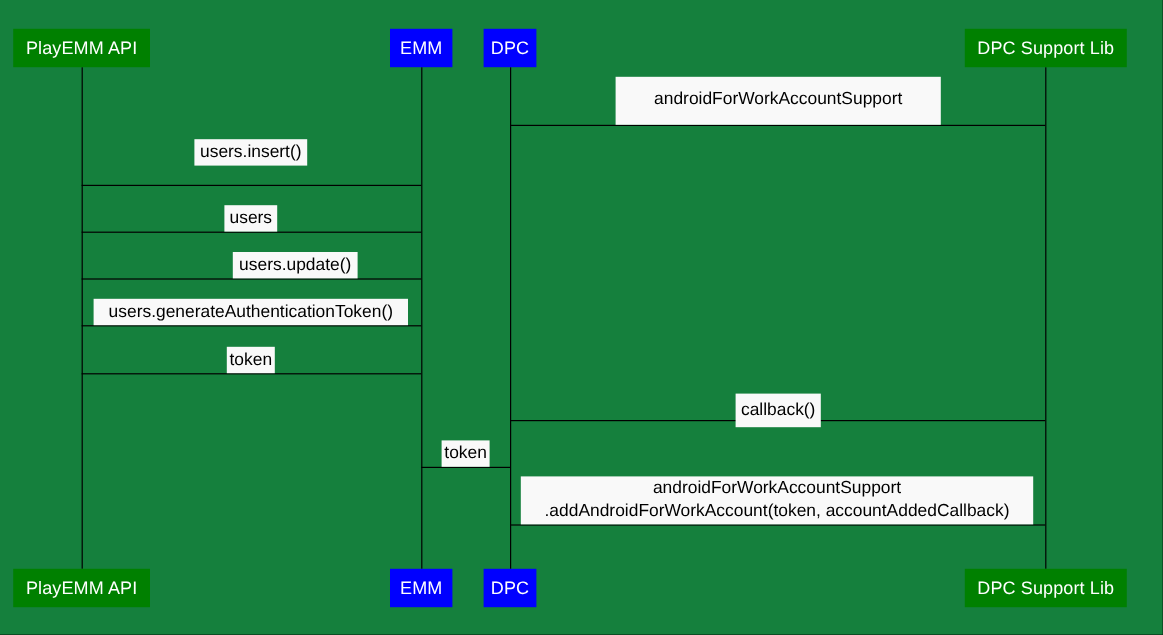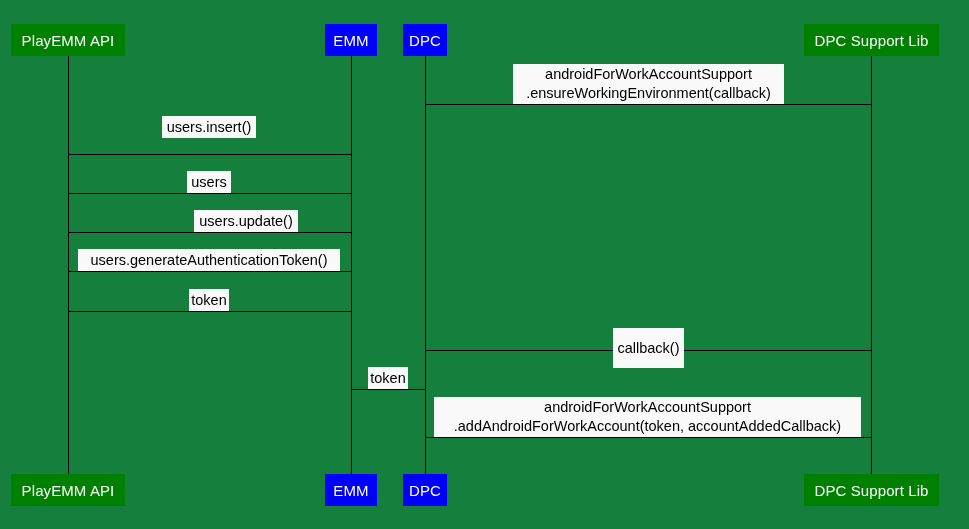--- a/index.html
+++ b/index.html
@@ -93,30 +93,30 @@
     <div class="participant" style="left: 325px; top: 474px; width: 52px; height: 32px; background: rgb(0, 0, 255);">
       <span>EMM</span>
     </div>
     <div class="participant" style="left: 403px; top: 474px; width: 44px; height: 32px; background: rgb(0, 0, 255);">
       <span>DPC</span>
     </div>
     <div class="participant" style="left: 804px; top: 474px; width: 135px; height: 32px; background: rgb(0, 128, 0);">
       <span>DPC Support Lib</span>
     </div>
     <div class="msg-arrow" style="left: 425px; width: 446px; top: 104px;"></div>
-    <div class="msg-label two-line" style="left: 513px; top: 64px; width: 271px; height: 40px;"><span class="line">androidForWorkAccountSupport</span><span class="line">.ensureWorkingEnvironment(callback)</span></div>
+    <div class="msg-label two-line" style="left: 513px; top: 64px; width: 271px; height: 40px;"><span class="line">androidForWorkAccountSupport</span></div>
     <div class="msg-arrow" style="left: 68px; width: 283px; top: 154px;"></div>
     <div class="msg-label" style="left: 162px; top: 116px; width: 94px; height: 22px;"><span class="line">users.insert()</span></div>
     <div class="msg-arrow" style="left: 68px; width: 283px; top: 193px;"></div>
     <div class="msg-label" style="left: 187px; top: 171px; width: 44px; height: 22px;"><span class="line">users</span></div>
     <div class="msg-arrow" style="left: 68px; width: 283px; top: 232px;"></div>
     <div class="msg-label" style="left: 157px; top: 210px; width: 104px; height: 22px; margin-left: 37px;"><span class="line">users.update()</span></div>
     <div class="msg-arrow" style="left: 68px; width: 283px; top: 271px;"></div>
     <div class="msg-label" style="left: 78px; top: 249px; width: 262px; height: 22px;"><span class="line">users.generateAuthenticationToken()</span></div>
     <div class="msg-arrow" style="left: 68px; width: 283px; top: 311px;"></div>
     <div class="msg-label" style="left: 189px; top: 289px; width: 40px; height: 22px;"><span class="line">token</span></div>
     <div class="msg-arrow" style="left: 425px; width: 446px; top: 350px;"></div>
-    <div class="msg-label" style="left: 613px; top: 328px; width: 71px; height: 40px;"><span class="line">callback()</span></div>
+    <div class="msg-label" style="left: 613px; top: 328px; width: 71px; height: 28px;"><span class="line">callback()</span></div>
     <div class="msg-arrow" style="left: 351px; width: 74px; top: 389px;"></div>
     <div class="msg-label" style="left: 368px; top: 367px; width: 40px; height: 22px;"><span class="line">token</span></div>
     <div class="msg-arrow" style="left: 425px; width: 446px; top: 437px;"></div>
     <div class="msg-label two-line" style="left: 434px; top: 397px; width: 427px; height: 40px;"><span class="line">androidForWorkAccountSupport</span><span class="line">.addAndroidForWorkAccount(token, accountAddedCallback)</span></div>
   </div>
 
 </body></html>

